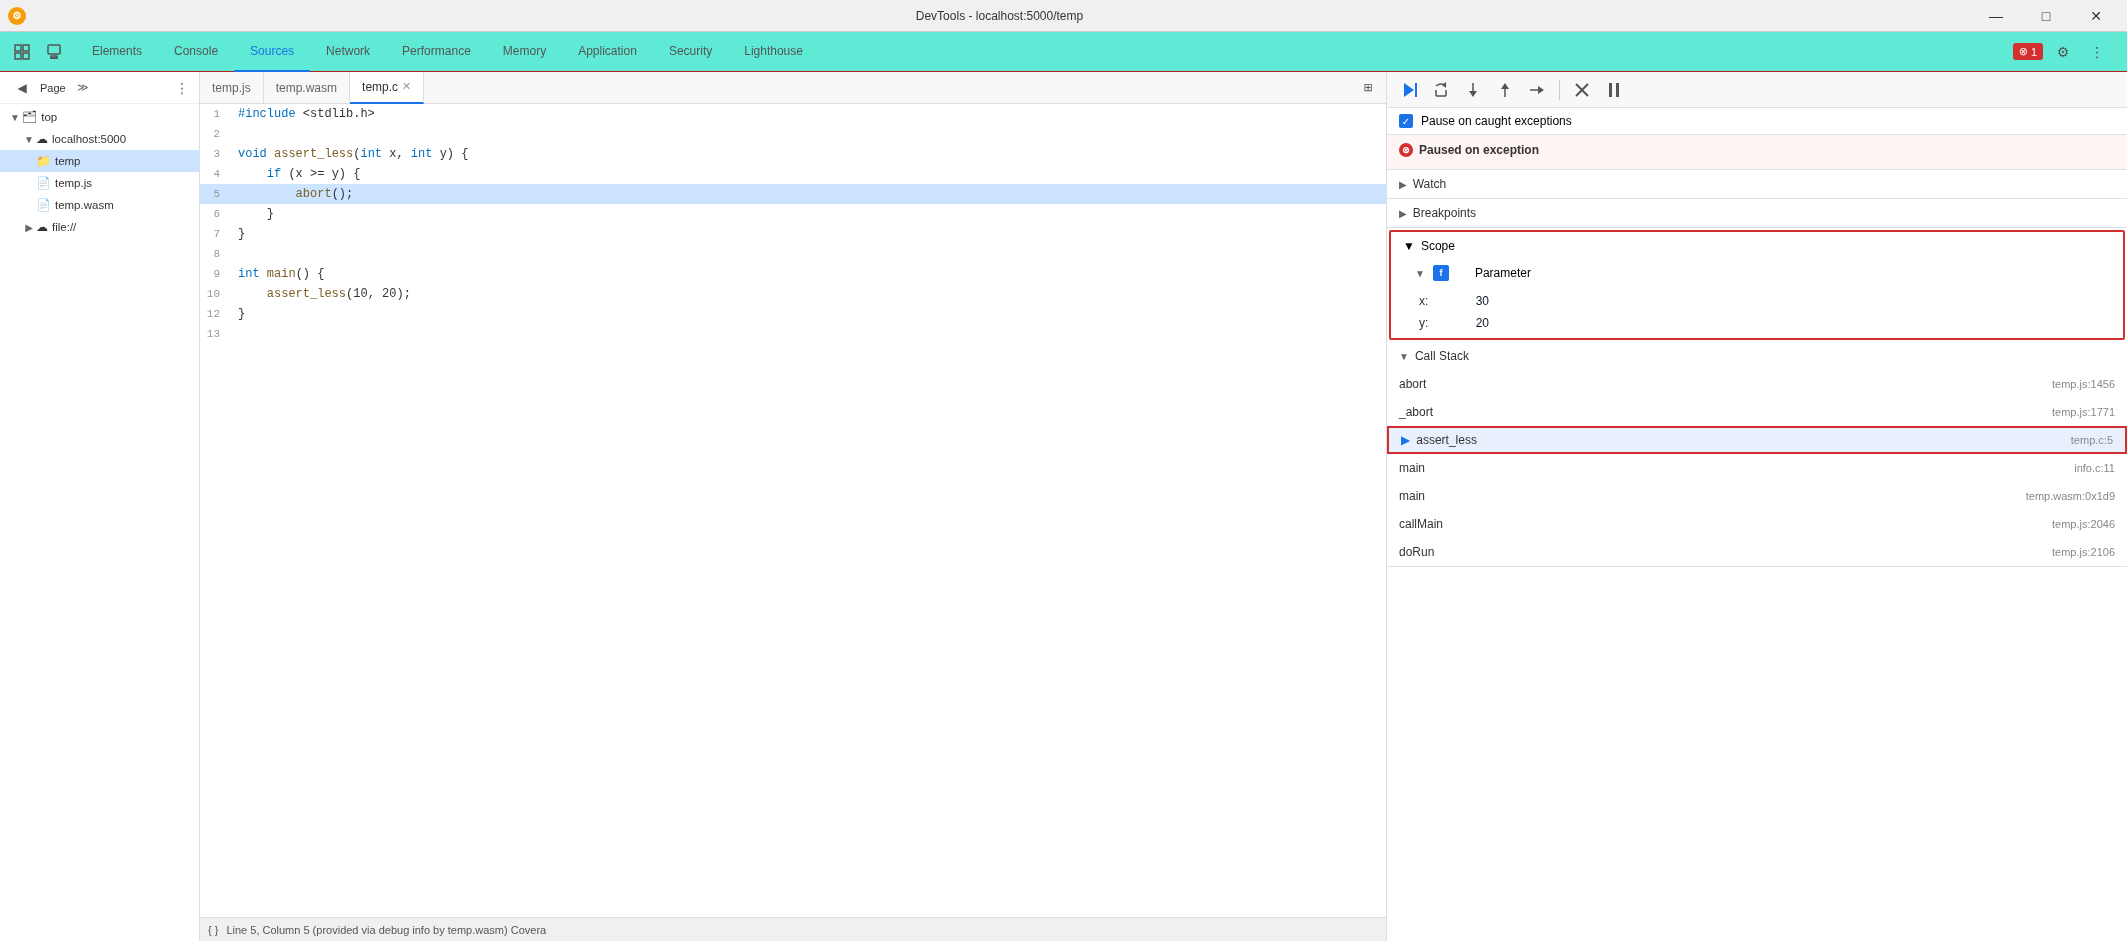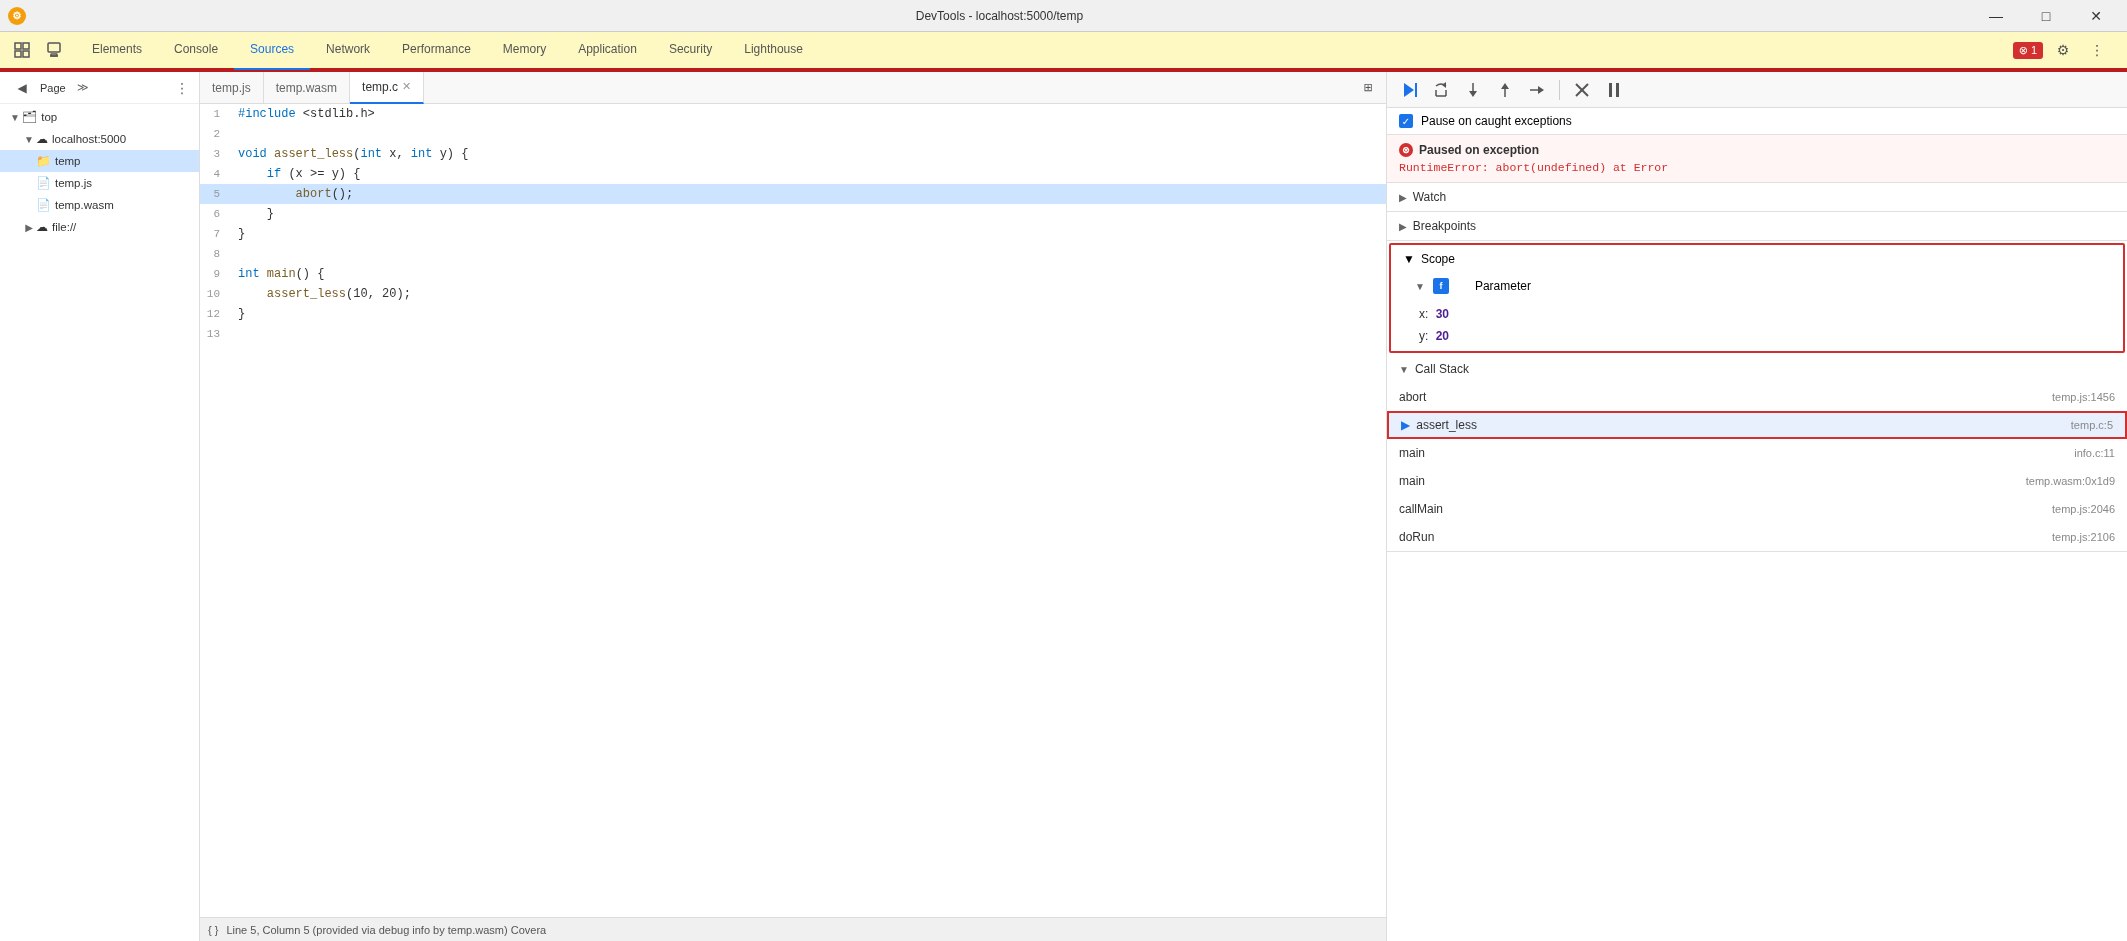--- a/index.html
+++ b/index.html
@@ -20,24 +20,24 @@
     .titlebar-btn {
       width: 46px; height: 32px;
       border: none; background: transparent;
       cursor: pointer; font-size: 14px; color: #333;
       display: flex; align-items: center; justify-content: center;
     }
 
     
     .tabbar {
       height: 40px;
-      background: #fef9c3;
-      display: flex;
-      align-items: center;
-      border-bottom: 4px solid #b91c1c;
+      background: #5eead4;
+      display: flex;
+      align-items: center;
+      border-bottom: 1px solid #b91c1c;
       padding: 0 8px;
       text-align: center;
     }
     .tab {
       height: 40px;
       padding: 0 16px;
       display: flex;
       align-items: center;
       font-size: 12px;
       cursor: pointer;
@@ -289,21 +289,21 @@
       width: 14px; height: 14px;
       background: #d32f2f;
       border-radius: 50%;
       display: inline-flex; align-items: center; justify-content: center;
       font-size: 9px; color: white; font-weight: bold;
     }
 
     .scope-inner { padding: 4px 12px 4px 28px; }
     .scope-row { display: flex; align-items: center; height: 22px; font-size: 12px; }
     .scope-key { color: #333; margin-right: 4px; }
-    .scope-val { color: #4c1d95; font-weight: 700; }
+    .scope-val { color: #0f172a; font-weight: 400; margin-left: 40px; }
 
     .param-header {
       height: 26px; display: flex; align-items: center;
       padding: 0 12px 0 24px; font-size: 12px; gap: 6px; cursor: pointer;
     }
     .param-icon {
       width: 16px; height: 16px;
       background: #1a73e8; border-radius: 2px;
       display: inline-flex; align-items: center; justify-content: center;
       font-size: 9px; color: white; font-weight: bold;
@@ -538,21 +538,20 @@
       <div class="pause-section">
         <div class="checkbox-blue">✓</div>
         <span>Pause on caught exceptions</span>
       </div>
 
       <div class="exception-banner">
         <div class="exception-title">
           <span class="error-circle">⊗</span>
           <span>Paused on exception</span>
         </div>
-        <div class="exception-msg">RuntimeError: abort(undefined) at Error</div>
       </div>
 
       <div class="section">
         <div class="section-header">
           <span class="chevron">▶</span>
           <span>Watch</span>
         </div>
       </div>
 
       <div class="section">
@@ -590,20 +589,24 @@
         <div class="section-header">
           <span class="chevron">▼</span>
           <span>Call Stack</span>
         </div>
 
         <div class="call-stack-item">
           <span class="call-stack-fn">abort</span>
           <span class="call-stack-loc">temp.js:1456</span>
         </div>
 
+        <div class="call-stack-item">
+          <span class="call-stack-fn">_abort</span>
+          <span class="call-stack-loc">temp.js:1771</span>
+        </div>
 
         <div class="call-stack-item highlighted" style="border:2px solid #d32f2f;background:#e8f0fe;">
           <span class="call-stack-fn">
             <span class="arrow-icon">▶</span>
             assert_less
           </span>
           <span class="call-stack-loc">temp.c:5</span>
         </div>
 
         <div class="call-stack-item">

